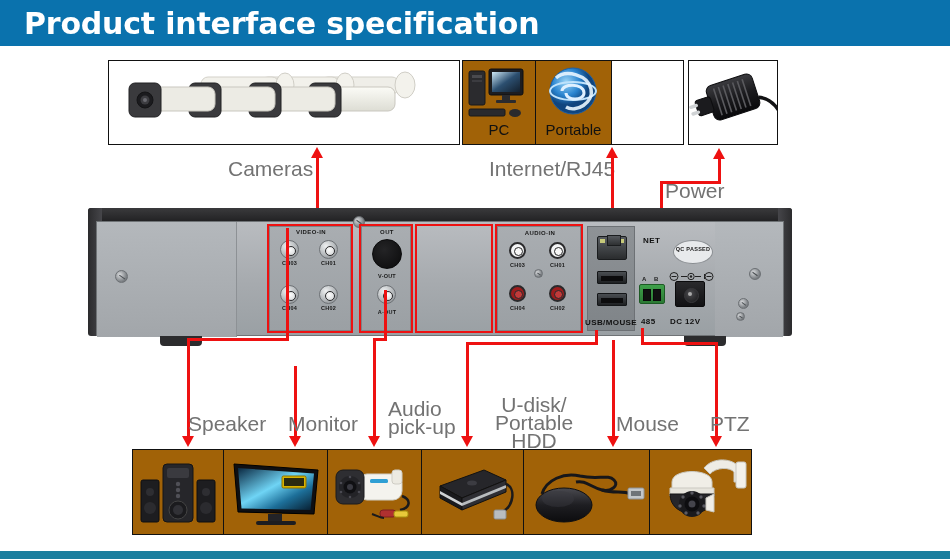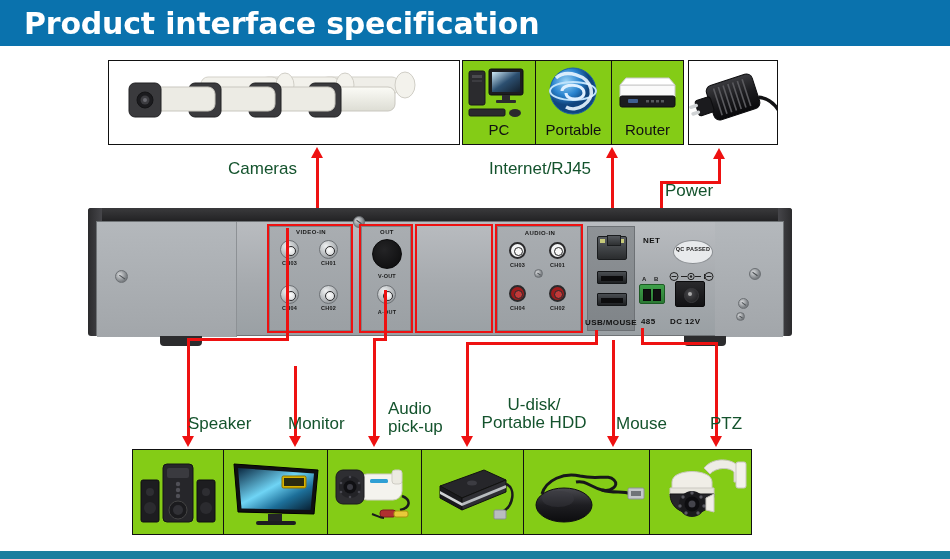--- a/index.html
+++ b/index.html
@@ -33,38 +33,38 @@
 
   
   .pbox {
     position: absolute;
     border: 1px solid #111;
     background: #fff;
     overflow: hidden;
   }
   .pcell {
     position: absolute;
-    background: #84cc16;
+    background: #a16207;
     overflow: hidden;
   }
   .vdiv {
     position: absolute; top: 0; bottom: 0; width: 1px; background: #111;
   }
 
   .caption {
     position: absolute;
     font-size: 15px; color: #111;
     white-space: nowrap;
     font-family: "Liberation Sans", sans-serif;
   }
 
   
   .dlabel {
     position: absolute;
-    font-size: 17px; color: #14532d;
+    font-size: 21px; color: #737373;
     white-space: pre-line;
     line-height: 18px;
     font-family: "Liberation Sans", sans-serif;
   }
   .dlabel.center { text-align: center; }
 
   
   .rl {
     position: absolute; background: #ee1111;
   }
@@ -380,33 +380,20 @@
           <radialGradient id="glob" cx="0.35" cy="0.3">
         <stop offset="0" stop-color="#9ad4f6"></stop>
             <stop offset="0.6" stop-color="#2a84cf"></stop>
             <stop offset="1" stop-color="#10457e"></stop>
       </radialGradient>
         </defs>
     </svg>
     <div class="caption" style="left:0; width:75px; text-align:center; top:60px;">Portable</div>
   </div>
 
-  <div class="pcell" style="left:149px; top:0; width:71px; height:83px;">
-    <svg viewBox="0 0 71 62" width="71" height="62" style="position:absolute;left:0;top:2px">
-      <path d="M8 22 L63 22 L63 34 L8 34 Z" fill="#fafafa" stroke="#c9c9c9"></path>
-      <path d="M8 22 L14 15 L57 15 L63 22 Z" fill="#ffffff" stroke="#c9c9c9"></path>
-      <rect x="8" y="33" width="55" height="11" rx="2" fill="#1c1c1f" stroke="#0f0f11"></rect>
-      <rect x="16" y="36" width="10" height="4" rx="1" fill="#3f5f8f"></rect>
-      <rect x="34" y="37" width="3" height="2.5" fill="#55585c"></rect>
-      <rect x="39" y="37" width="3" height="2.5" fill="#55585c"></rect>
-      <rect x="44" y="37" width="3" height="2.5" fill="#55585c"></rect>
-      <rect x="49" y="37" width="3" height="2.5" fill="#55585c"></rect>
-    </svg>
-    <div class="caption" style="left:0; width:71px; text-align:center; top:60px;">Router</div>
-  </div>
 </div>
 
 <div class="pbox" style="left:688px; top:60px; width:90px; height:85px;">
   <svg viewBox="0 0 90 85" width="90" height="85">
     <g transform="rotate(-18 45 42)">
       <rect x="22" y="18" width="48" height="36" rx="6" fill="url(#adp)" stroke="#0d0d0f"></rect>
       <g stroke="#5a5a5e" stroke-width="1.6">
         <line x1="30" y1="22" x2="30" y2="50"></line>
           <line x1="35" y1="22" x2="35" y2="50"></line>
         <line x1="40" y1="22" x2="40" y2="50"></line>

